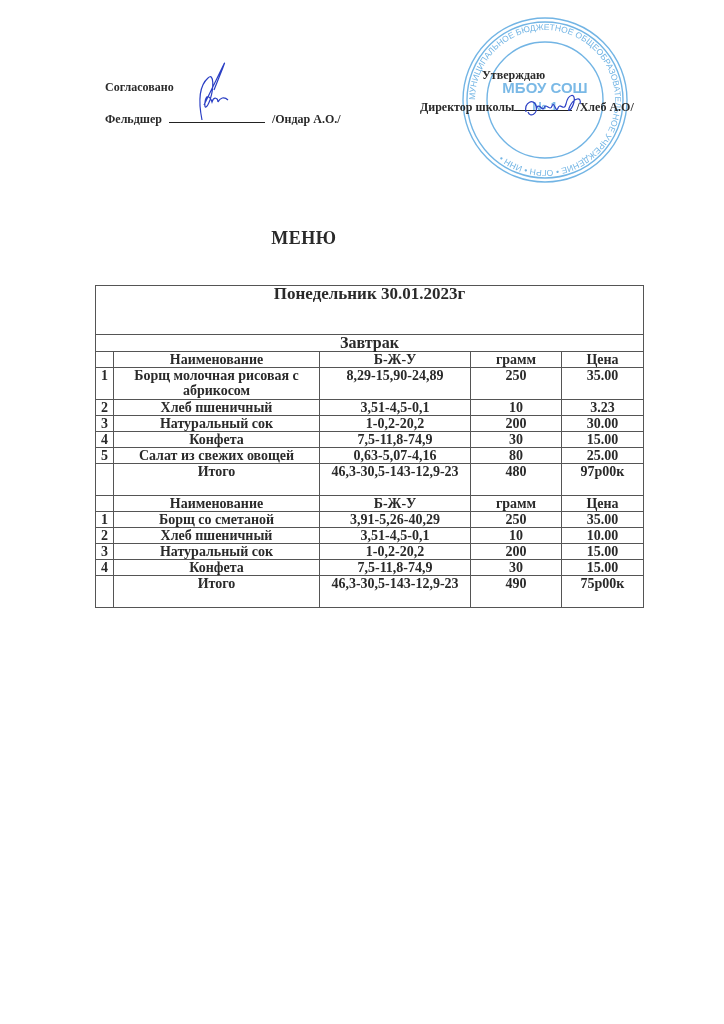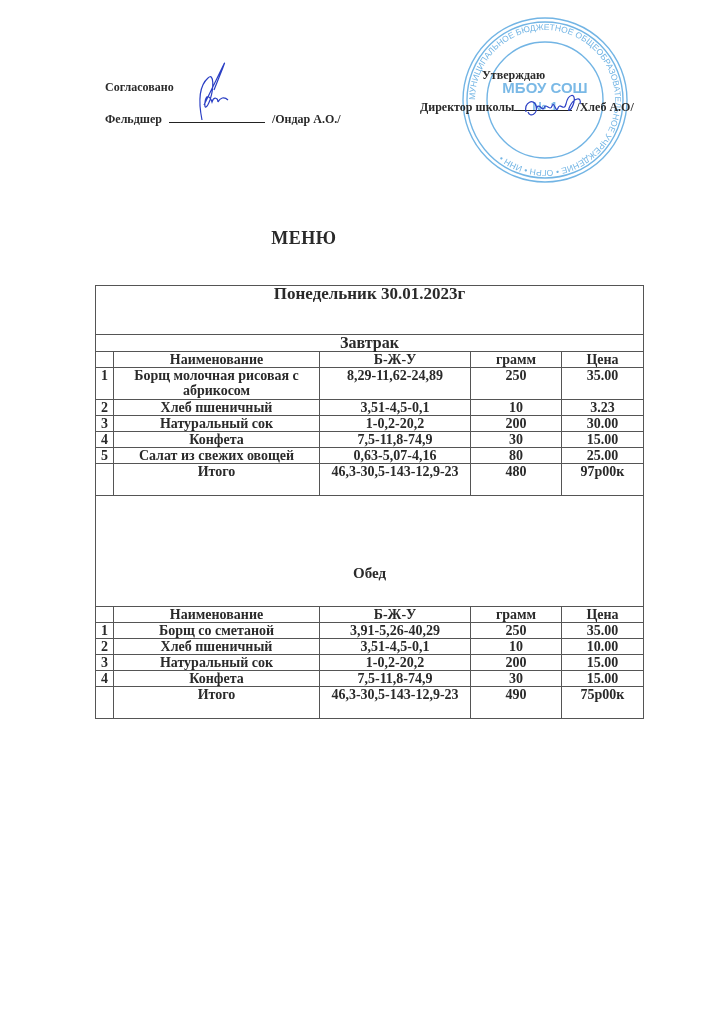--- a/index.html
+++ b/index.html
@@ -96,21 +96,21 @@
   <tr class="row1">
     <td></td>
     <td>Наименование</td>
     <td>Б-Ж-У</td>
     <td>грамм</td>
     <td>Цена</td>
   </tr>
   <tr class="row2">
     <td class="num">1</td>
     <td>Борщ молочная рисовая с абрикосом</td>
-    <td>8,29-11,62-24,89</td>
+    <td>8,29-15,90-24,89</td>
     <td>250</td>
     <td>35.00</td>
   </tr>
   <tr class="row1">
     <td class="num">2</td>
     <td>Хлеб пшеничный</td>
     <td>3,51-4,5-0,1</td>
     <td>10</td>
     <td>3.23</td>
   </tr>
@@ -134,25 +134,20 @@
     <td>0,63-5,07-4,16</td>
     <td>80</td>
     <td>25.00</td>
   </tr>
   <tr class="row2">
     <td></td>
     <td>Итого</td>
     <td>46,3-30,5-143-12,9-23</td>
     <td>480</td>
     <td>97р00к</td>
-  </tr>
-  <tr>
-    <td colspan="5" class="gap">
-          <span>Обед</span>
-        </td>
   </tr>
   <tr class="row1">
     <td></td>
     <td>Наименование</td>
     <td>Б-Ж-У</td>
     <td>грамм</td>
     <td>Цена</td>
   </tr>
   <tr class="row1">
     <td class="num">1</td>

